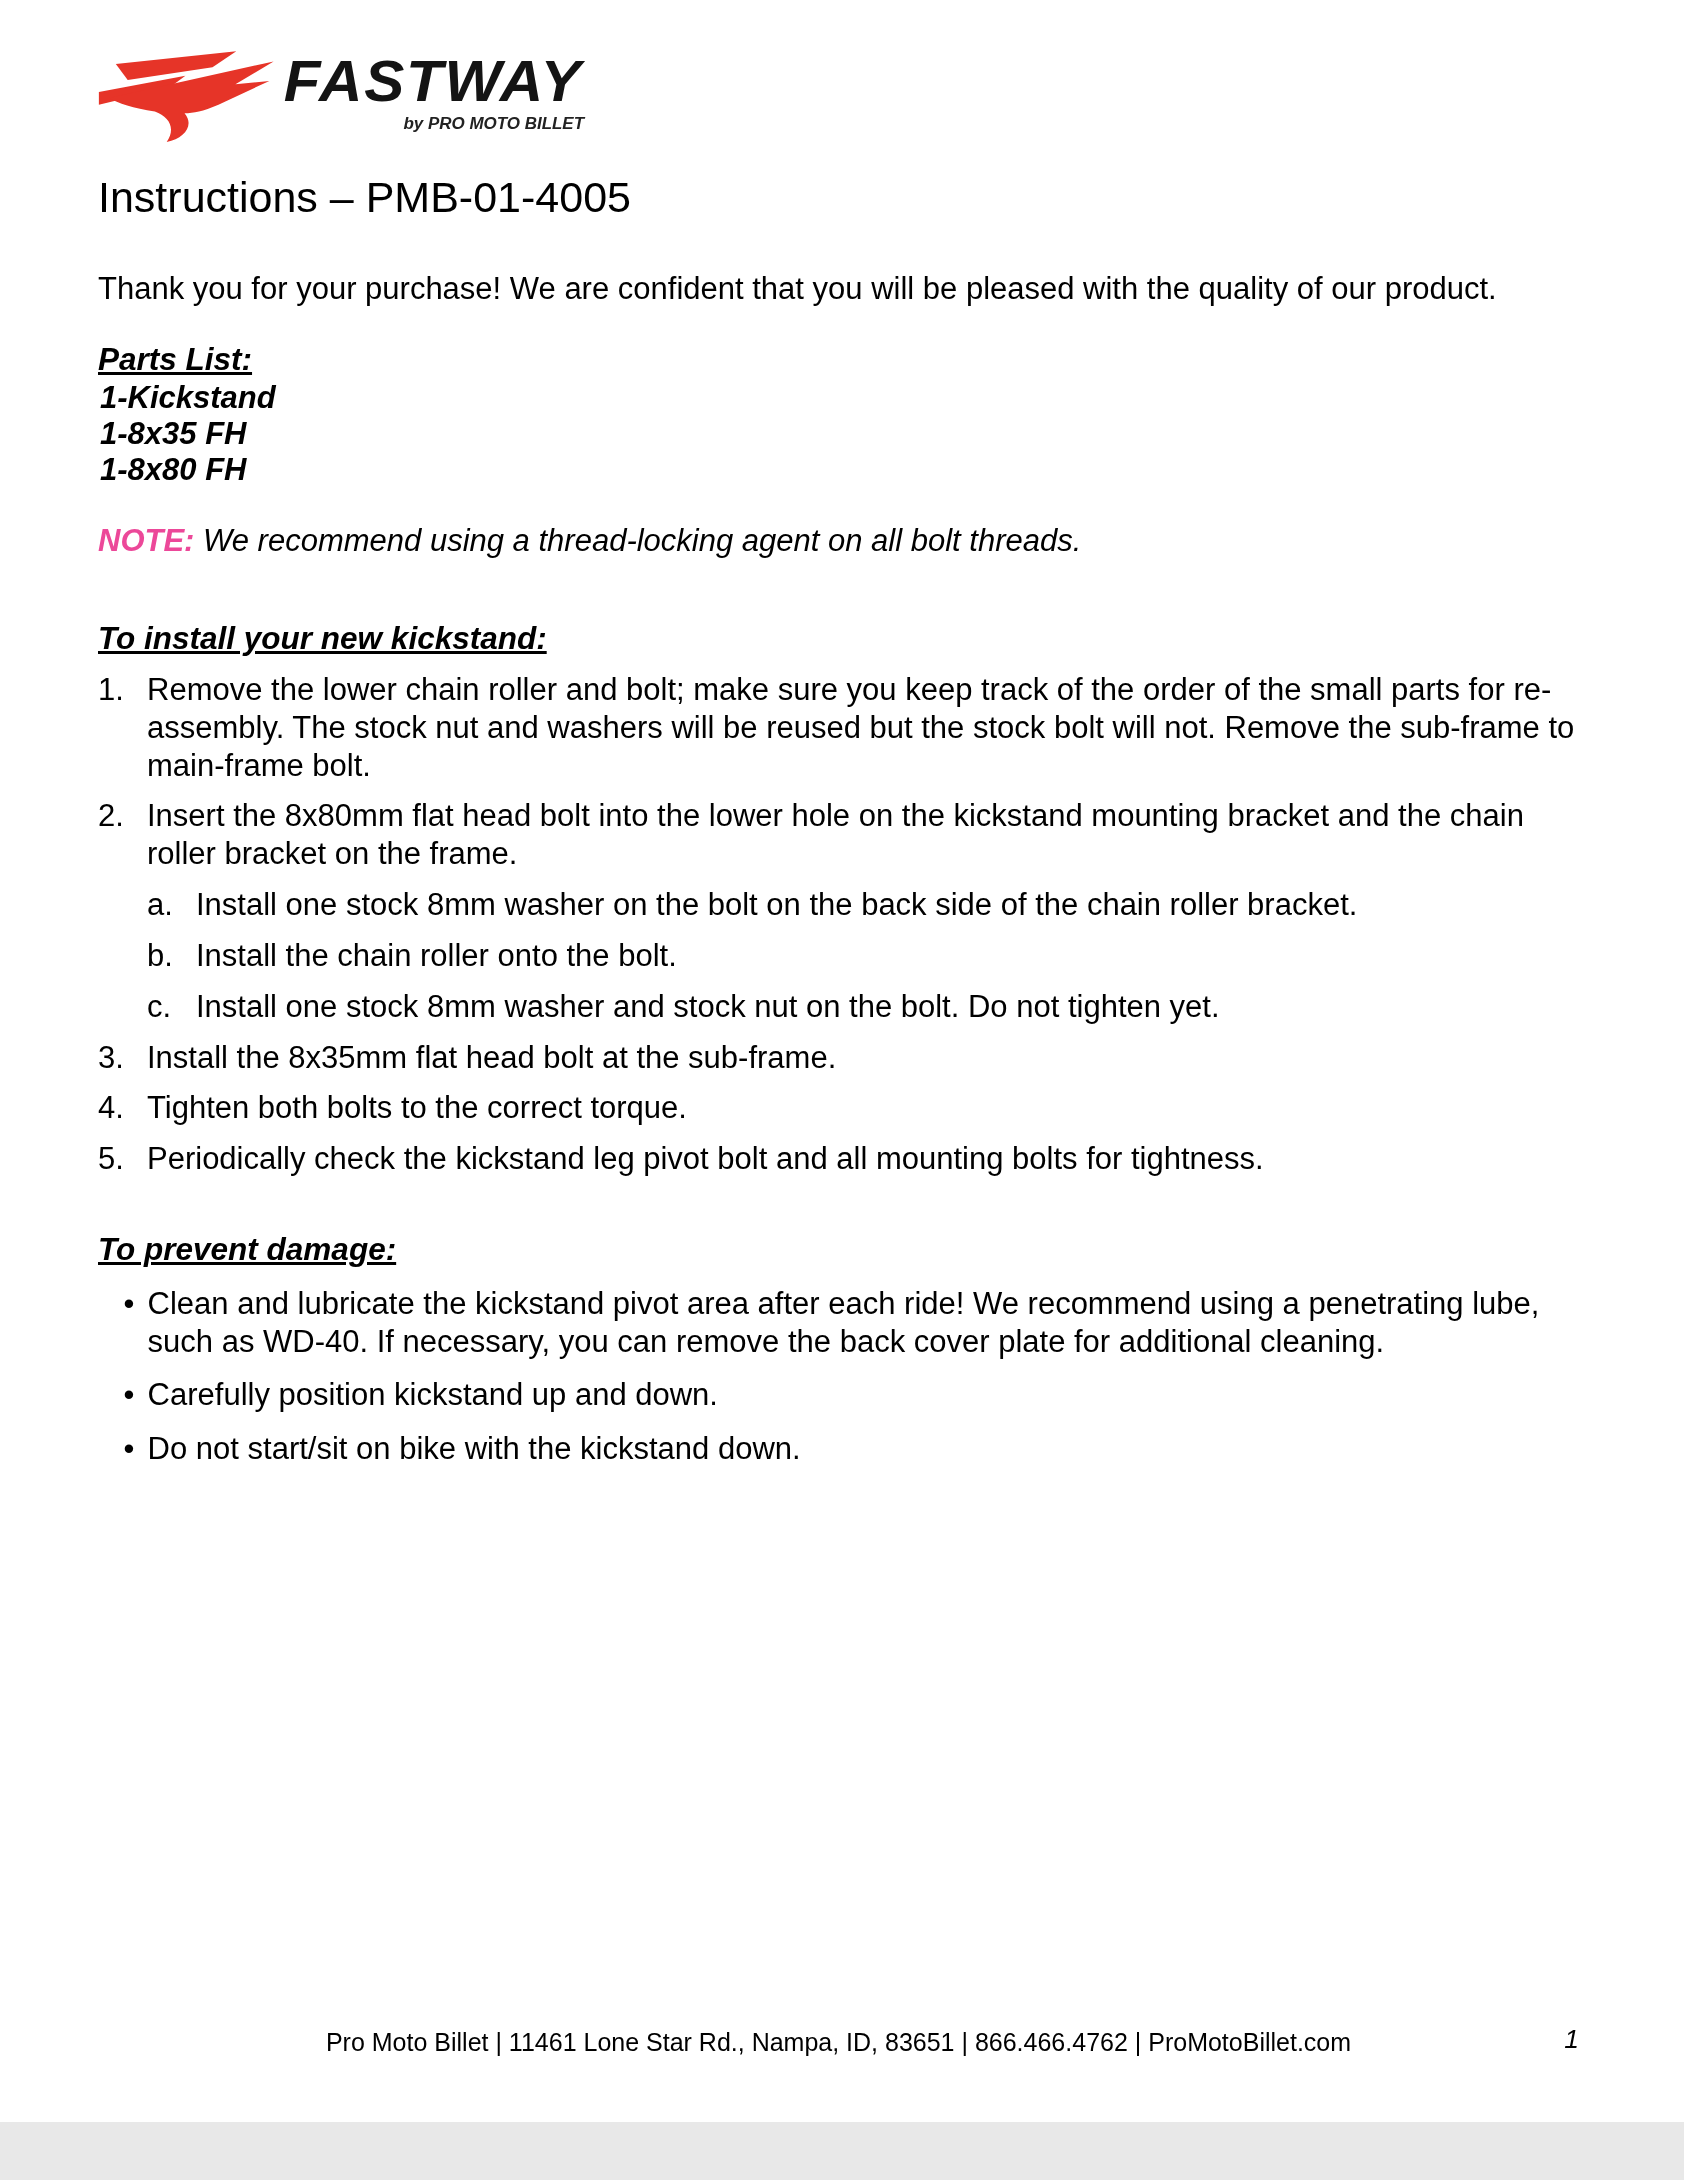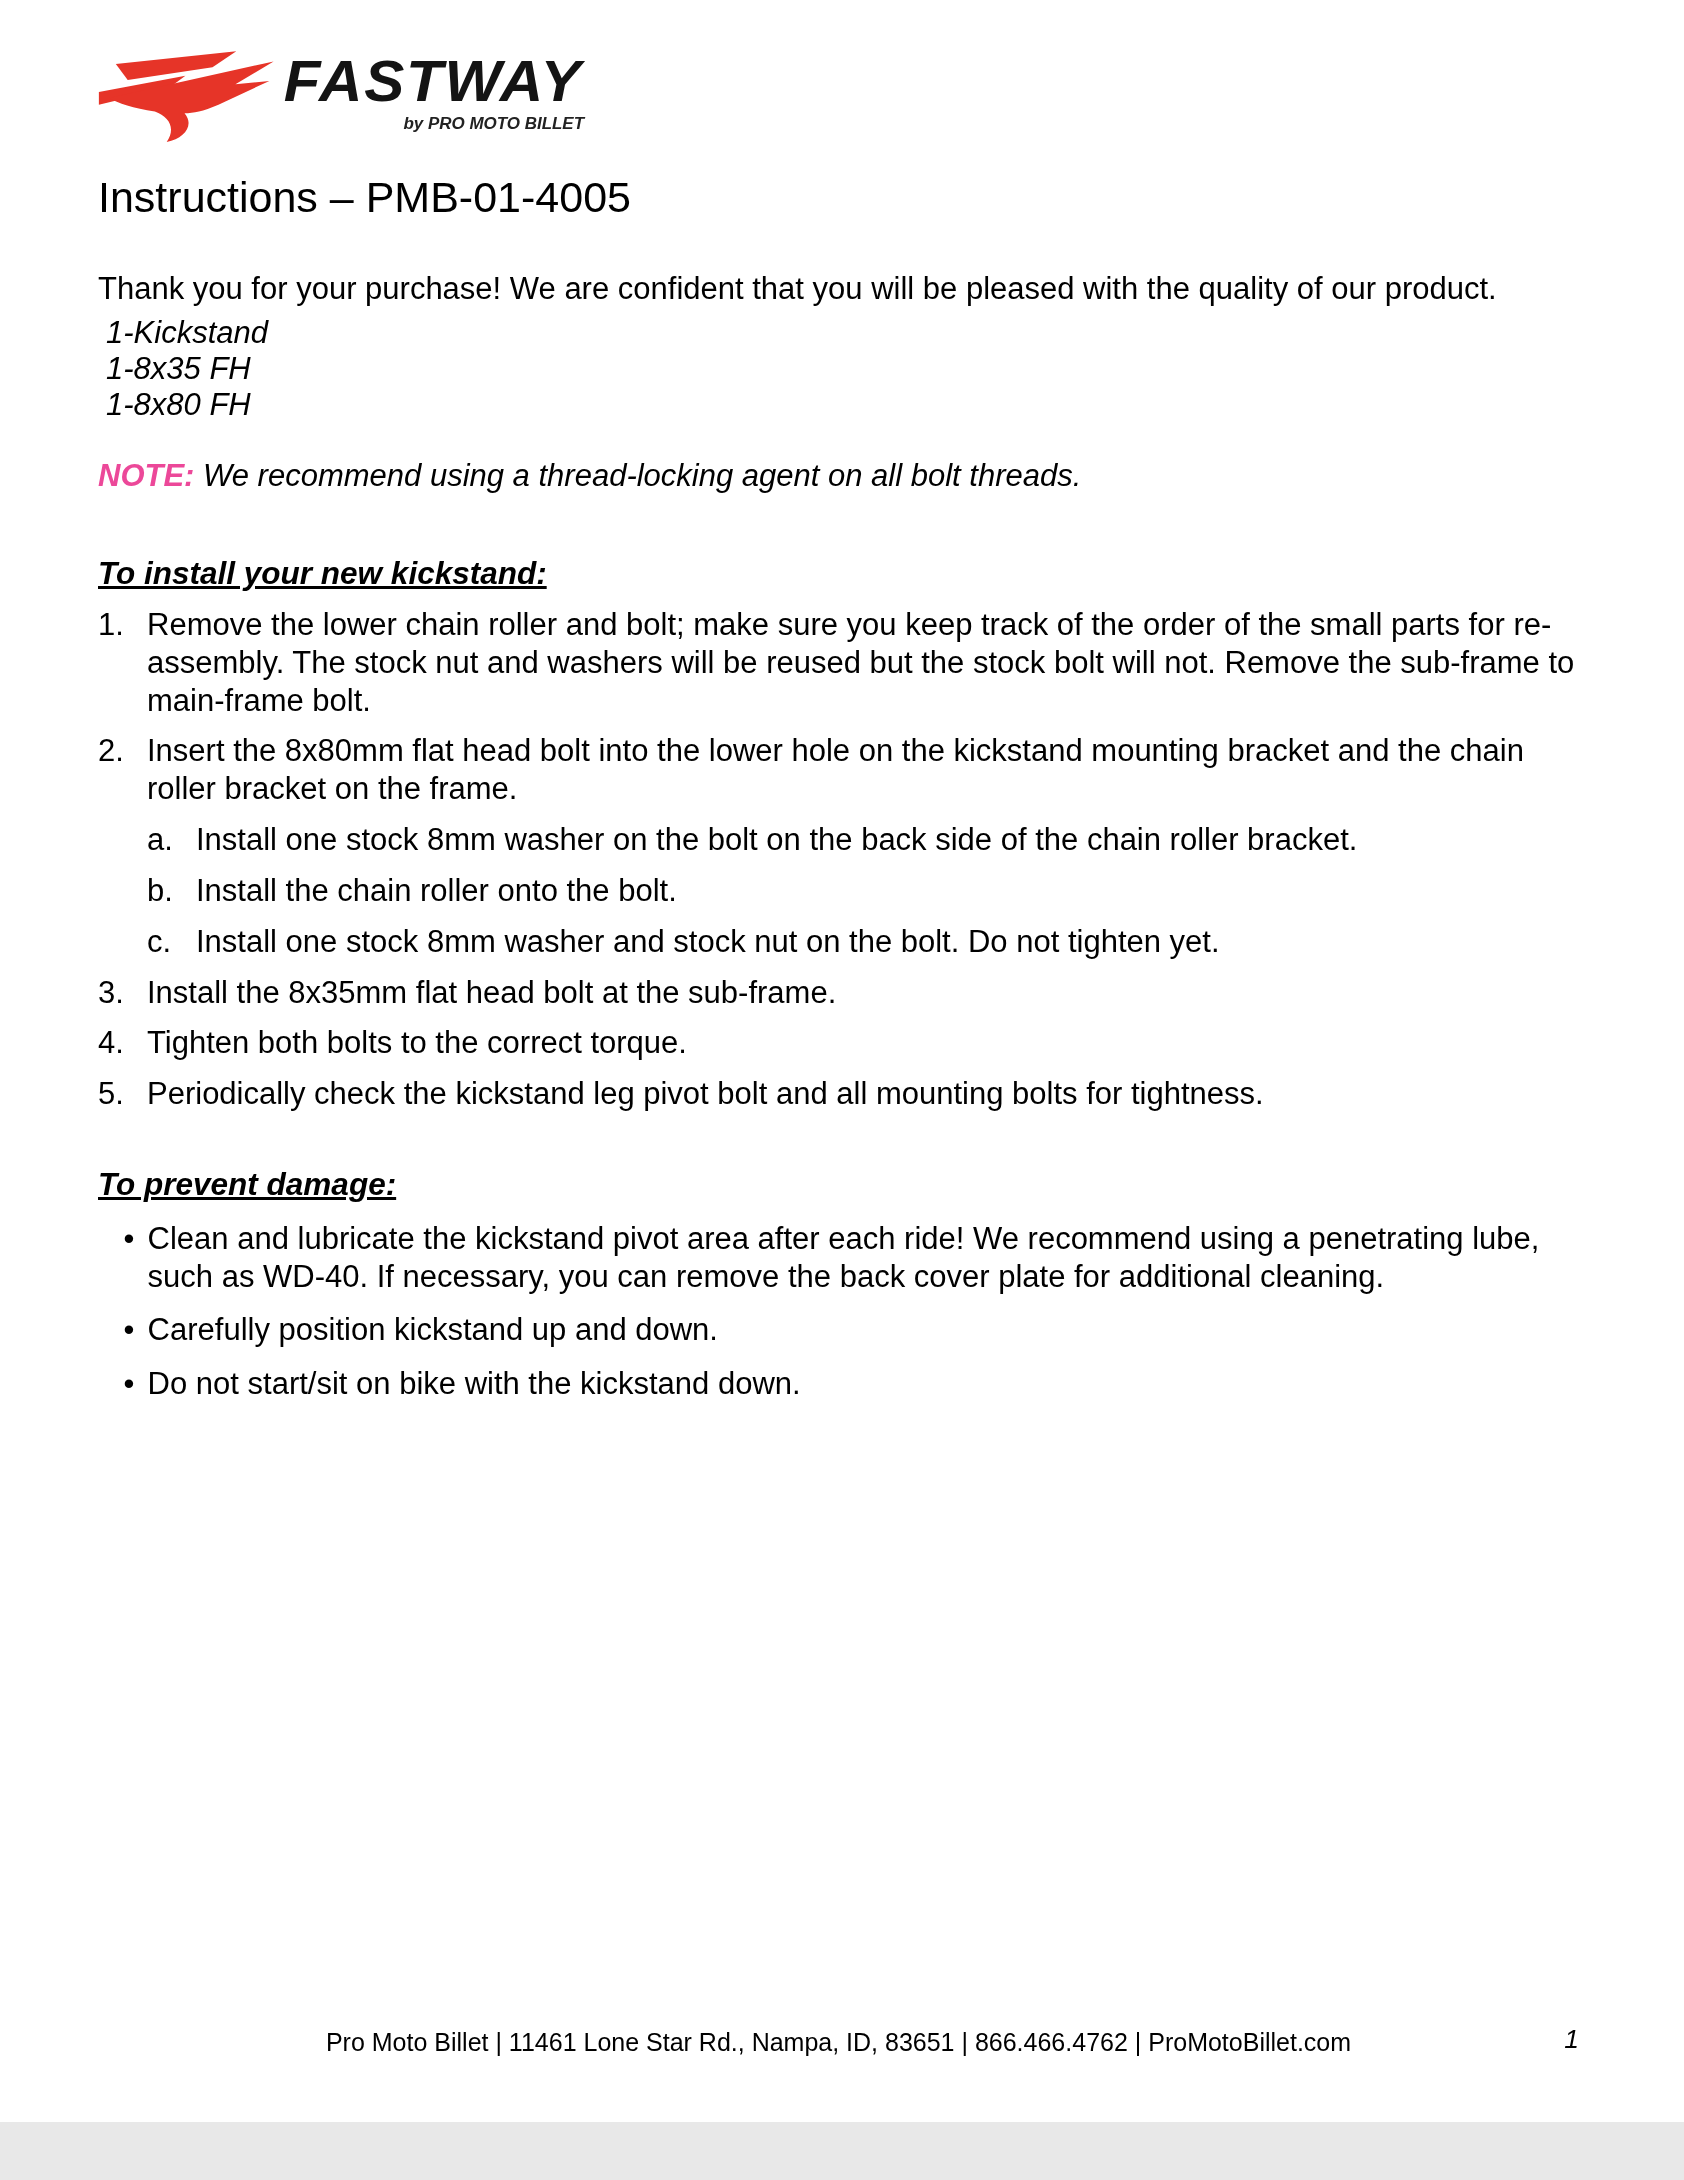--- a/index.html
+++ b/index.html
@@ -28,21 +28,21 @@
   }
 
   .section-heading{
     margin:0;
     font-size:31.5px;line-height:37px;
     font-weight:bold;font-style:italic;
     text-decoration:underline;
     text-decoration-thickness:2.6px;
   }
   .parts-heading{margin-top:34px;}
-  .parts-list{margin:8px;padding:0;list-style:none;}
+  .parts-list{margin:2px;padding:0;list-style:none;font-weight:bold;}
   .parts-list li{
     font-size:31px;line-height:36px;
     font-style:italic;
   }
 
   .note{
     margin:34px 0 0 0;
     font-size:31px;line-height:37px;
     font-style:italic;
   }
@@ -99,20 +99,21 @@
                  C41,72 22,66 12,60 Z"></path>
       </g>
       <text x="218" y="64" font-size="68" font-weight="bold" font-style="italic" letter-spacing="2" textLength="352" lengthAdjust="spacingAndGlyphs" fill="#141414">FASTWAY</text>
       <text x="572" y="97" text-anchor="end" font-size="20" font-weight="bold" font-style="italic" fill="#222222">by PRO MOTO BILLET</text>
     </svg>
 
     <h1 class="doc-title">Instructions – PMB-01-4005</h1>
 
     <p class="intro">Thank you for your purchase! We are confident that you will be pleased with the quality of our product.</p>
 
+    <h2 class="section-heading parts-heading">Parts List:</h2>
     <ul class="parts-list">
       <li>1-Kickstand</li>
       <li>1-8x35 FH</li>
       <li>1-8x80 FH</li>
     </ul>
 
     <p class="note">
       <span class="note-label" style="color:#ec4899">NOTE:</span>
       <span>We recommend using a thread-locking agent on all bolt threads.</span>
     </p>

